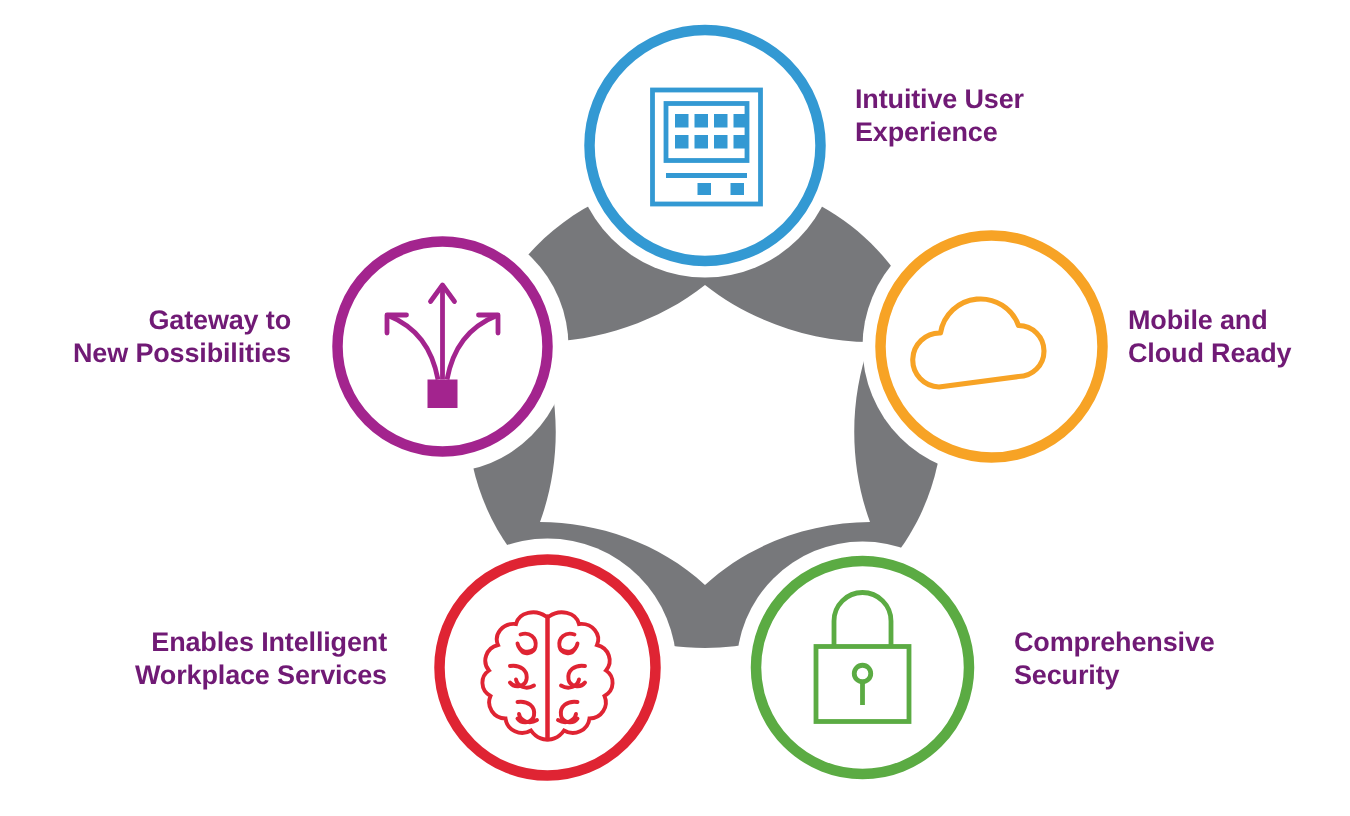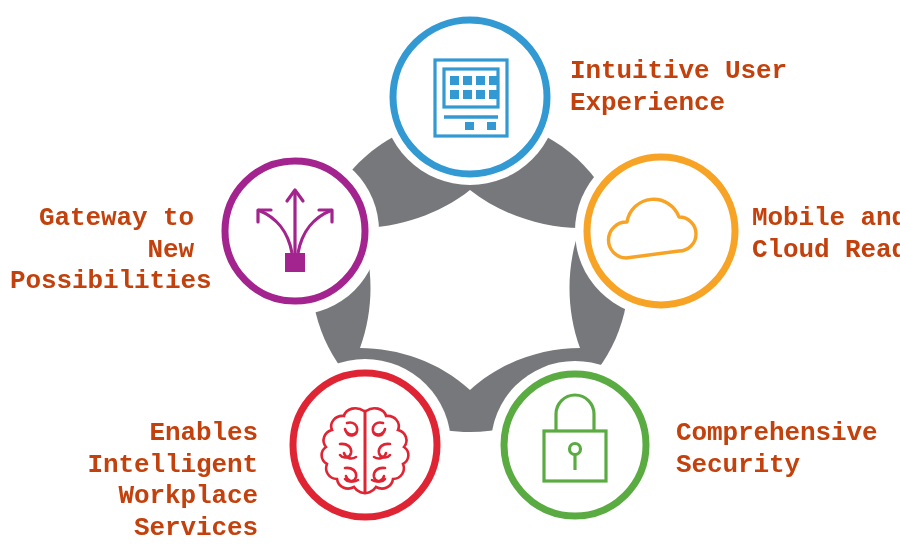--- a/index.html
+++ b/index.html
@@ -19,25 +19,25 @@
   }
   #diagram-svg {
     position: absolute;
     left: 0;
     top: 0;
     width: 900px;
     height: 544px;
   }
   .node-label {
     position: absolute;
-    font-family: Liberation Mono, monospace;
+    font-family: Liberation Sans, sans-serif;
     font-weight: bold;
-    font-size: 26px;
+    font-size: 18px;
     line-height: 1.22;
-    color: #c2410c;
+    color: #701a75;
     letter-spacing: -0.1px;
     white-space: pre-line;
   }
   .label-right { text-align: left; }
   .label-left  { text-align: right; }
 
   
   #label-intuitive-user-experience { left: 570px; top: 56px;  width: 230px; }
   #label-mobile-and-cloud-ready    { left: 752px; top: 203px; width: 210px; }
   #label-comprehensive-security    { left: 676px; top: 418px; width: 230px; }

